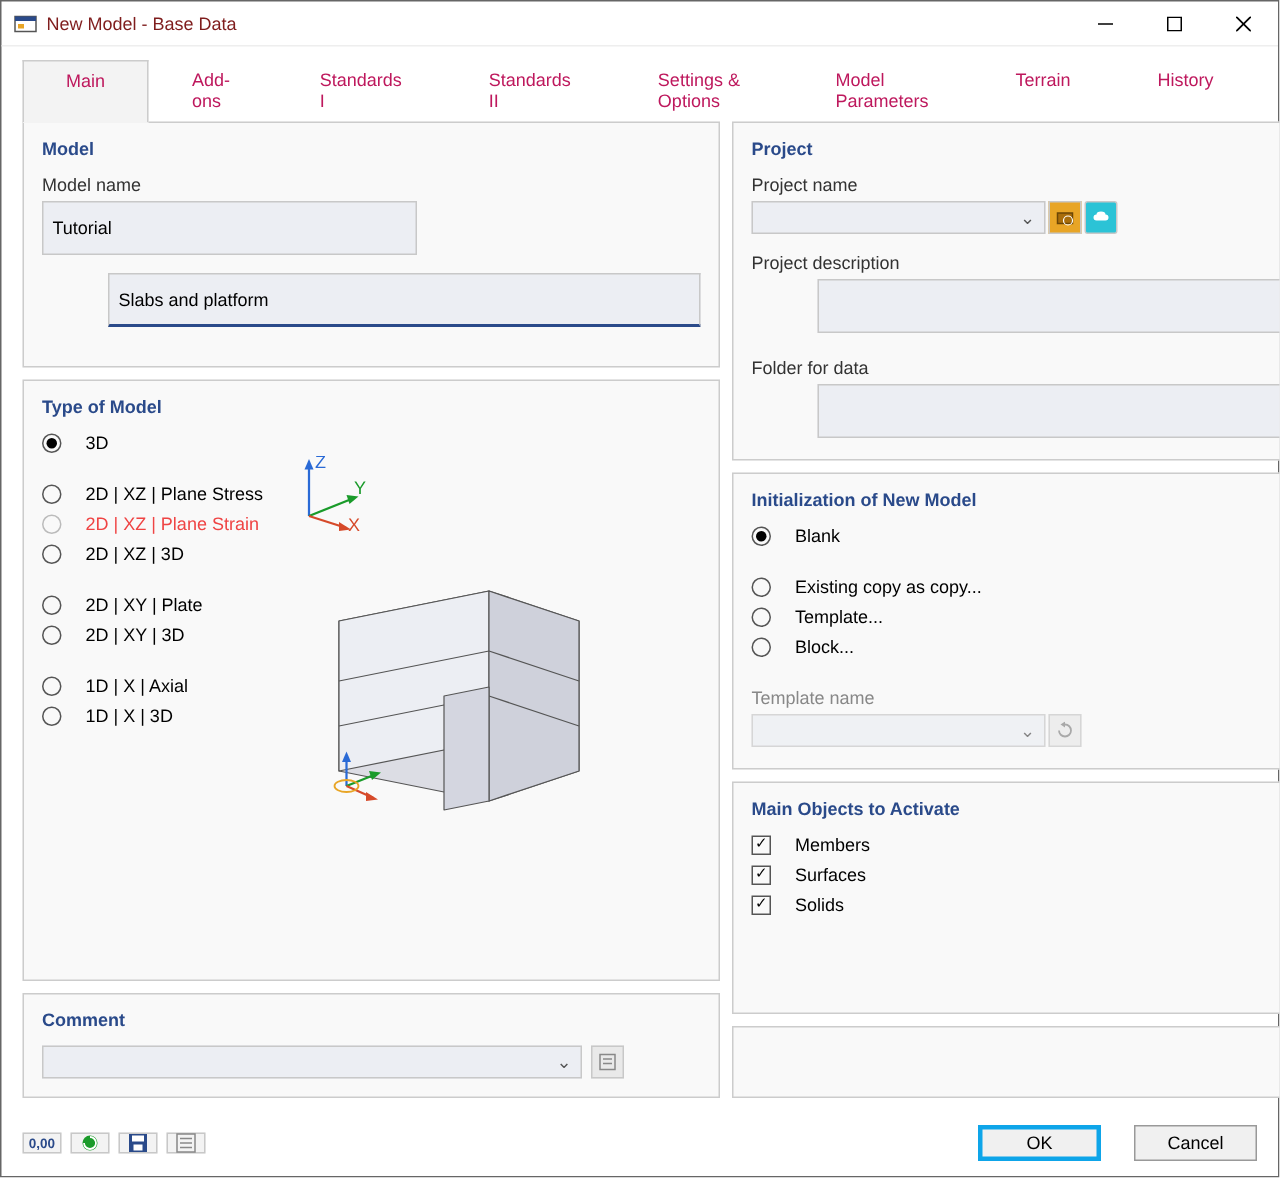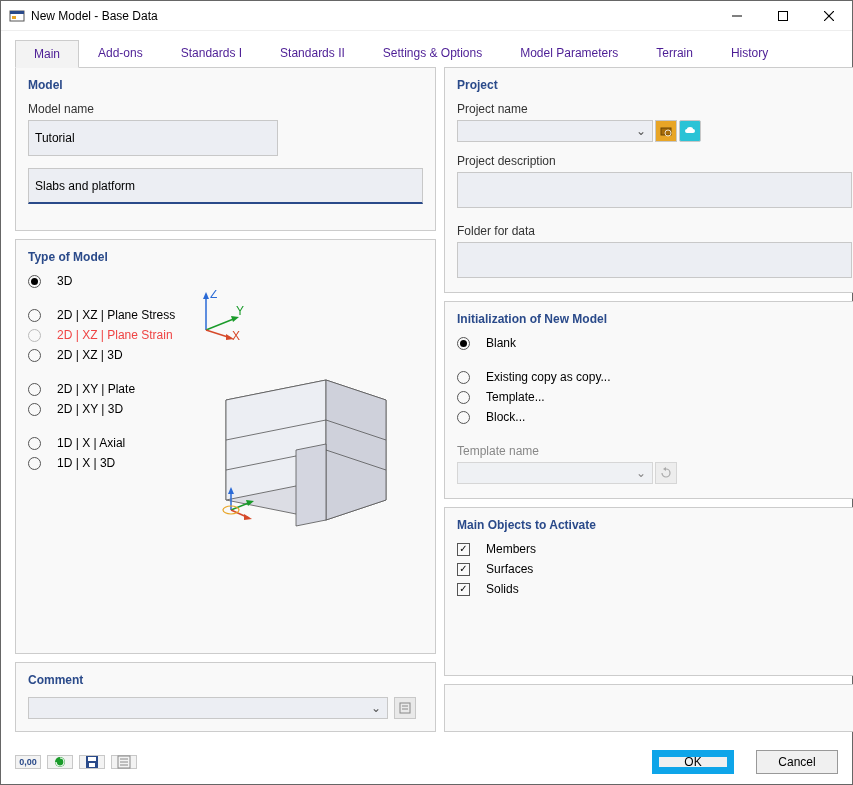--- a/index.html
+++ b/index.html
@@ -1,31 +1,31 @@
 <!DOCTYPE html>
 <html><head>
 <meta charset="utf-8">
 <style>
   * { box-sizing: border-box; font-family: "Segoe UI", Tahoma, sans-serif; font-size: 12px; }
   body { margin: 0; background: #fff; }
   .window { width: 853px; height: 785px; border: 1px solid #666; background: #fff; display: flex; flex-direction: column; }
   .titlebar { height: 30px; display: flex; align-items: center; padding: 0 0 0 8px; border-bottom: 1px solid #eee; }
   .titlebar-icon { width: 16px; height: 16px; margin-right: 6px; display: inline-flex; align-items: center; justify-content: center; }
-  .titlebar-title { flex: 1; font-size: 12px; color: #000000; }
+  .titlebar-title { flex: 1; font-size: 12px; color: #7f1d1d; }
   .winbtn { width: 46px; height: 30px; display: flex; align-items: center; justify-content: center; color: #000; }
   .tabs { display: flex; padding: 8px 14px 0 14px; gap: 0; }
-  .tab { padding: 6px 18px; color: #4c1d95; border: 1px solid transparent; cursor: pointer; }
+  .tab { padding: 6px 28px; color: #be185d; border: 1px solid transparent; cursor: pointer; }
   .tab.active { background: #f3f3f3; border: 1px solid #ccc; border-bottom: 1px solid #f3f3f3; position: relative; top: 1px; }
   .content { display: flex; gap: 8px; padding: 0 14px 8px 14px; flex: 1; min-height: 0; }
   .col { flex: 1; display: flex; flex-direction: column; gap: 8px; }
   .panel { border: 1px solid #ccc; background: #f9f9f9; padding: 10px 12px 14px 12px; }
   .panel-title { color: #2a4a8a; font-weight: 600; margin-bottom: 10px; }
   .label { color: #333; margin-bottom: 4px; display: block; }
   .input { width: 250px; height: 36px; border: 1px solid #c8c8c8; background: #eceef3; padding: 2px 6px; margin-bottom: 12px; }
-  .input.full { width: 395px; }
+  .input.full { width: 395px; margin-left: 44px; }
   .input.active { border-bottom: 2px solid #2a4a8a; background: #eceef3; }
   .select { width: 196px; height: 22px; border: 1px solid #c8c8c8; background: #eceef3; display: inline-flex; align-items: center; justify-content: flex-end; padding: 0 6px; }
   .select.wide { width: 196px; }
   .chev { color: #555; }
   .iconbtn { width: 22px; height: 22px; border: 1px solid #c8c8c8; display: inline-flex; align-items: center; justify-content: center; vertical-align: top; margin-left: 2px; }
   .iconbtn.yellow { background: #e8a526; }
   .iconbtn.teal { background: #2bc3d6; color:#fff; border-radius:2px;}
   .iconbtn.grey { background: #e9e9e9; color:#666; }
   .radio-row, .check-row { display: flex; align-items: center; gap: 16px; margin-bottom: 6px; cursor: pointer; }
   .radio { width: 13px; height: 13px; border: 1px solid #555; border-radius: 50%; display: inline-flex; align-items: center; justify-content: center; }
@@ -37,21 +37,21 @@
   .group-gap { height: 14px; }
   .axis-preview { position: absolute; left: 180px; top: 50px; }
   .type-panel { position: relative; flex: 1; }
   .model-preview { position: absolute; left: 200px; top: 130px; }
   .comment-row { display: flex; gap: 4px; align-items: center; }
   .comment-select { flex: 0 0 360px; height: 22px; border: 1px solid #c8c8c8; background: #eceef3; display: flex; align-items: center; justify-content: flex-end; padding: 0 6px; }
   .bottom-bar { display: flex; align-items: center; padding: 10px 14px; gap: 6px; }
   .toolbtn { width: 26px; height: 14px; border: 1px solid #c8c8c8; background: #f3f3f3; display: flex; align-items: center; justify-content: center; }
   .spacer { flex: 1; }
   .btn { width: 82px; height: 24px; border: 1px solid #999; background: #f0f0f0; display: flex; align-items: center; justify-content: center; cursor: pointer; }
-  .btn.primary { border: 7px solid #0ea5e9; }
+  .btn.primary { border: 3px solid #0ea5e9; }
   .muted { color: #888; }
 </style>
 </head>
 <body>
 
 <div class="window">
 
   <div class="titlebar">
     <span class="titlebar-icon">
       <svg width="16" height="16" viewBox="0 0 16 16">

